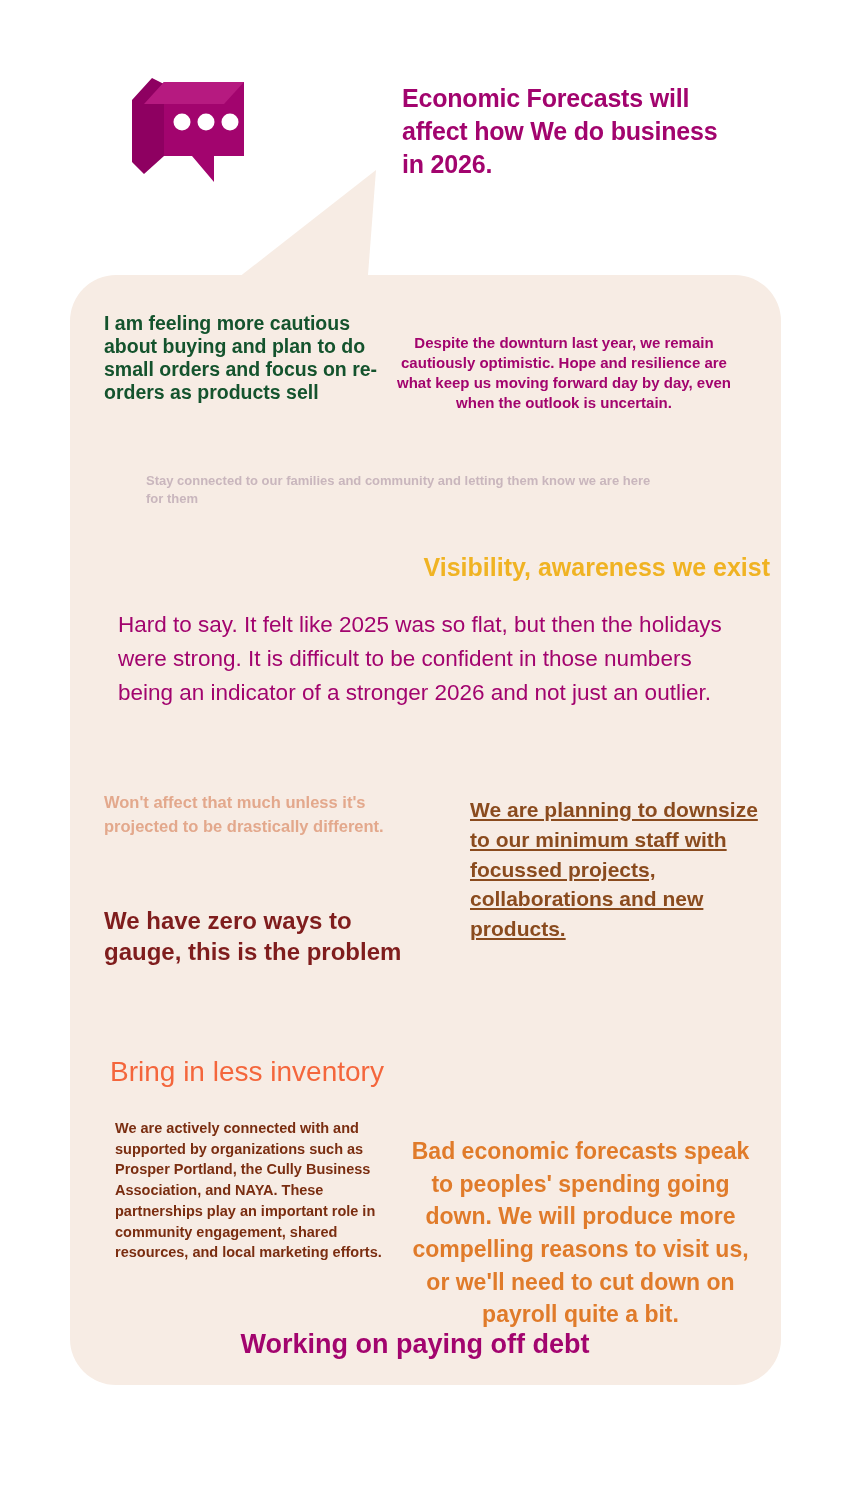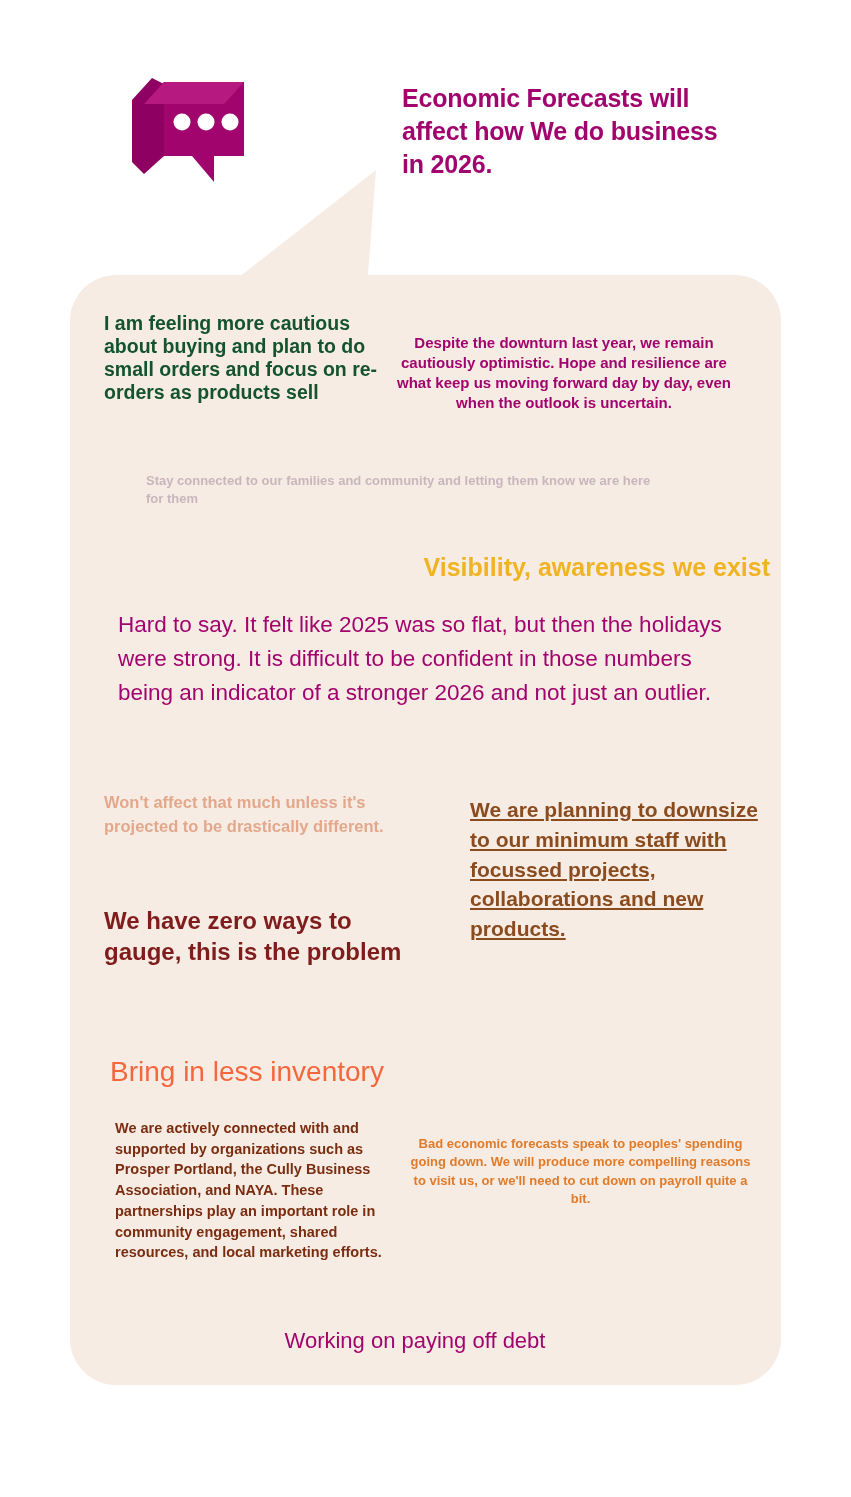--- a/index.html
+++ b/index.html
@@ -105,26 +105,26 @@
     color: #f4663c; text-align: left;
   }
   .q10 {
     left: 98px; top: 1118px; width: 295px;
     font-size: 14.5px; font-weight: bold; line-height: 1.43;
     color: #7a2d10;
     margin-left: 17px;
   }
   .q11 {
     left: 408px; top: 1135px; width: 345px;
-    font-size: 13px; font-weight: bold; line-height: 1.42;
+    font-size: 23px; font-weight: bold; line-height: 1.42;
     color: #e07b2a; text-align: center;
   }
   .q12 {
     left: 110px; top: 1328px; width: 610px;
-    font-size: 22px; font-weight: normal; line-height: 1.2;
+    font-size: 27px; font-weight: bold; line-height: 1.2;
     color: #a2046e; text-align: center;
   }
 </style>
 </head>
 <body>
 
 <div class="bubble-icon">
   <svg viewBox="0 0 150 130" width="150" height="130" xmlns="http://www.w3.org/2000/svg">
 
     <path d="M34 8 L14 30 L14 92 L26 104 L26 36 L46 14 Z" fill="#8e0061"></path>

